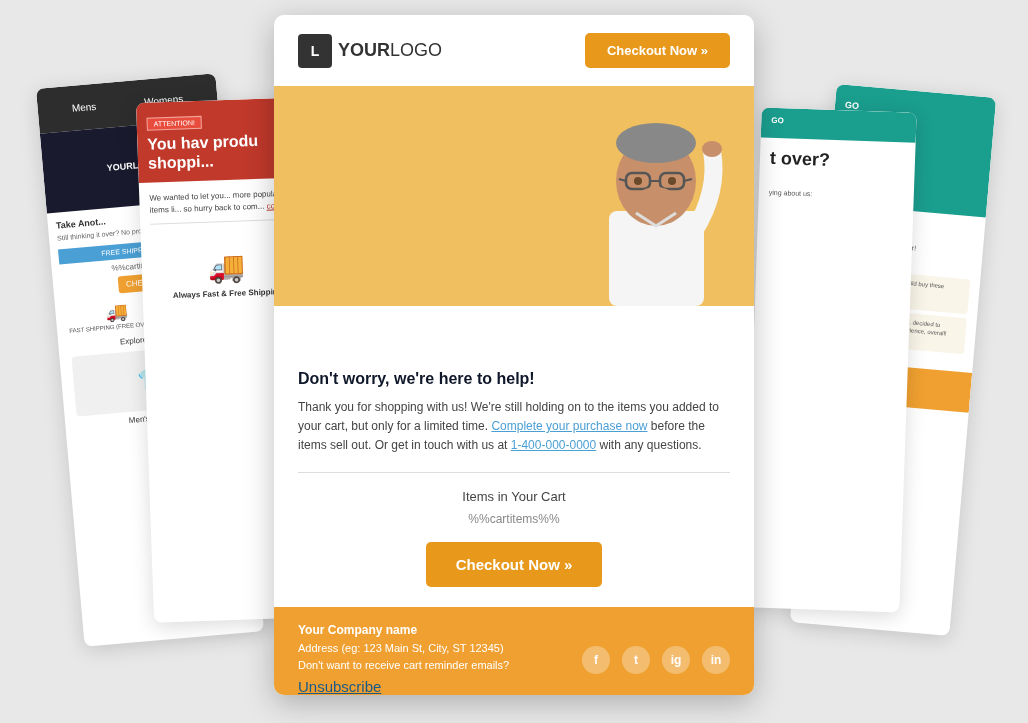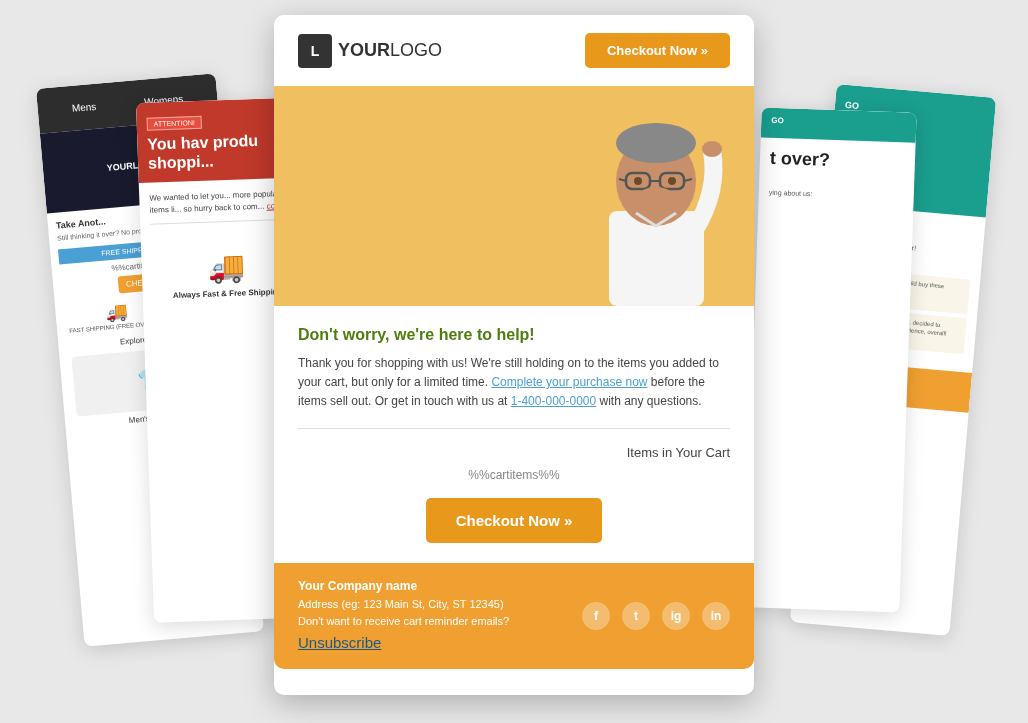--- a/index.html
+++ b/index.html
@@ -402,40 +402,41 @@
     }
 
     
     .main-body {
       background: #fff;
       padding: 20px 24px;
     }
     .dont-worry-title {
       font-size: 16px;
       font-weight: bold;
-      color: #4d7c0f;
+      color: #0f172a;
       margin-bottom: 10px;
+      margin-top: 44px;
     }
     .body-text {
       font-size: 12px;
       color: #444;
       line-height: 1.6;
       margin-bottom: 0;
     }
     .body-link {
       color: #4a9fd4;
       text-decoration: underline;
     }
     .divider {
       border: none;
       border-top: 1px solid #ddd;
       margin: 16px 0;
     }
     .cart-items-title {
-      text-align: right;
+      text-align: center;
       font-size: 13px;
       color: #444;
       margin-bottom: 8px;
     }
     .cart-placeholder {
       text-align: center;
       font-size: 12px;
       color: #888;
       margin-bottom: 16px;
     }

